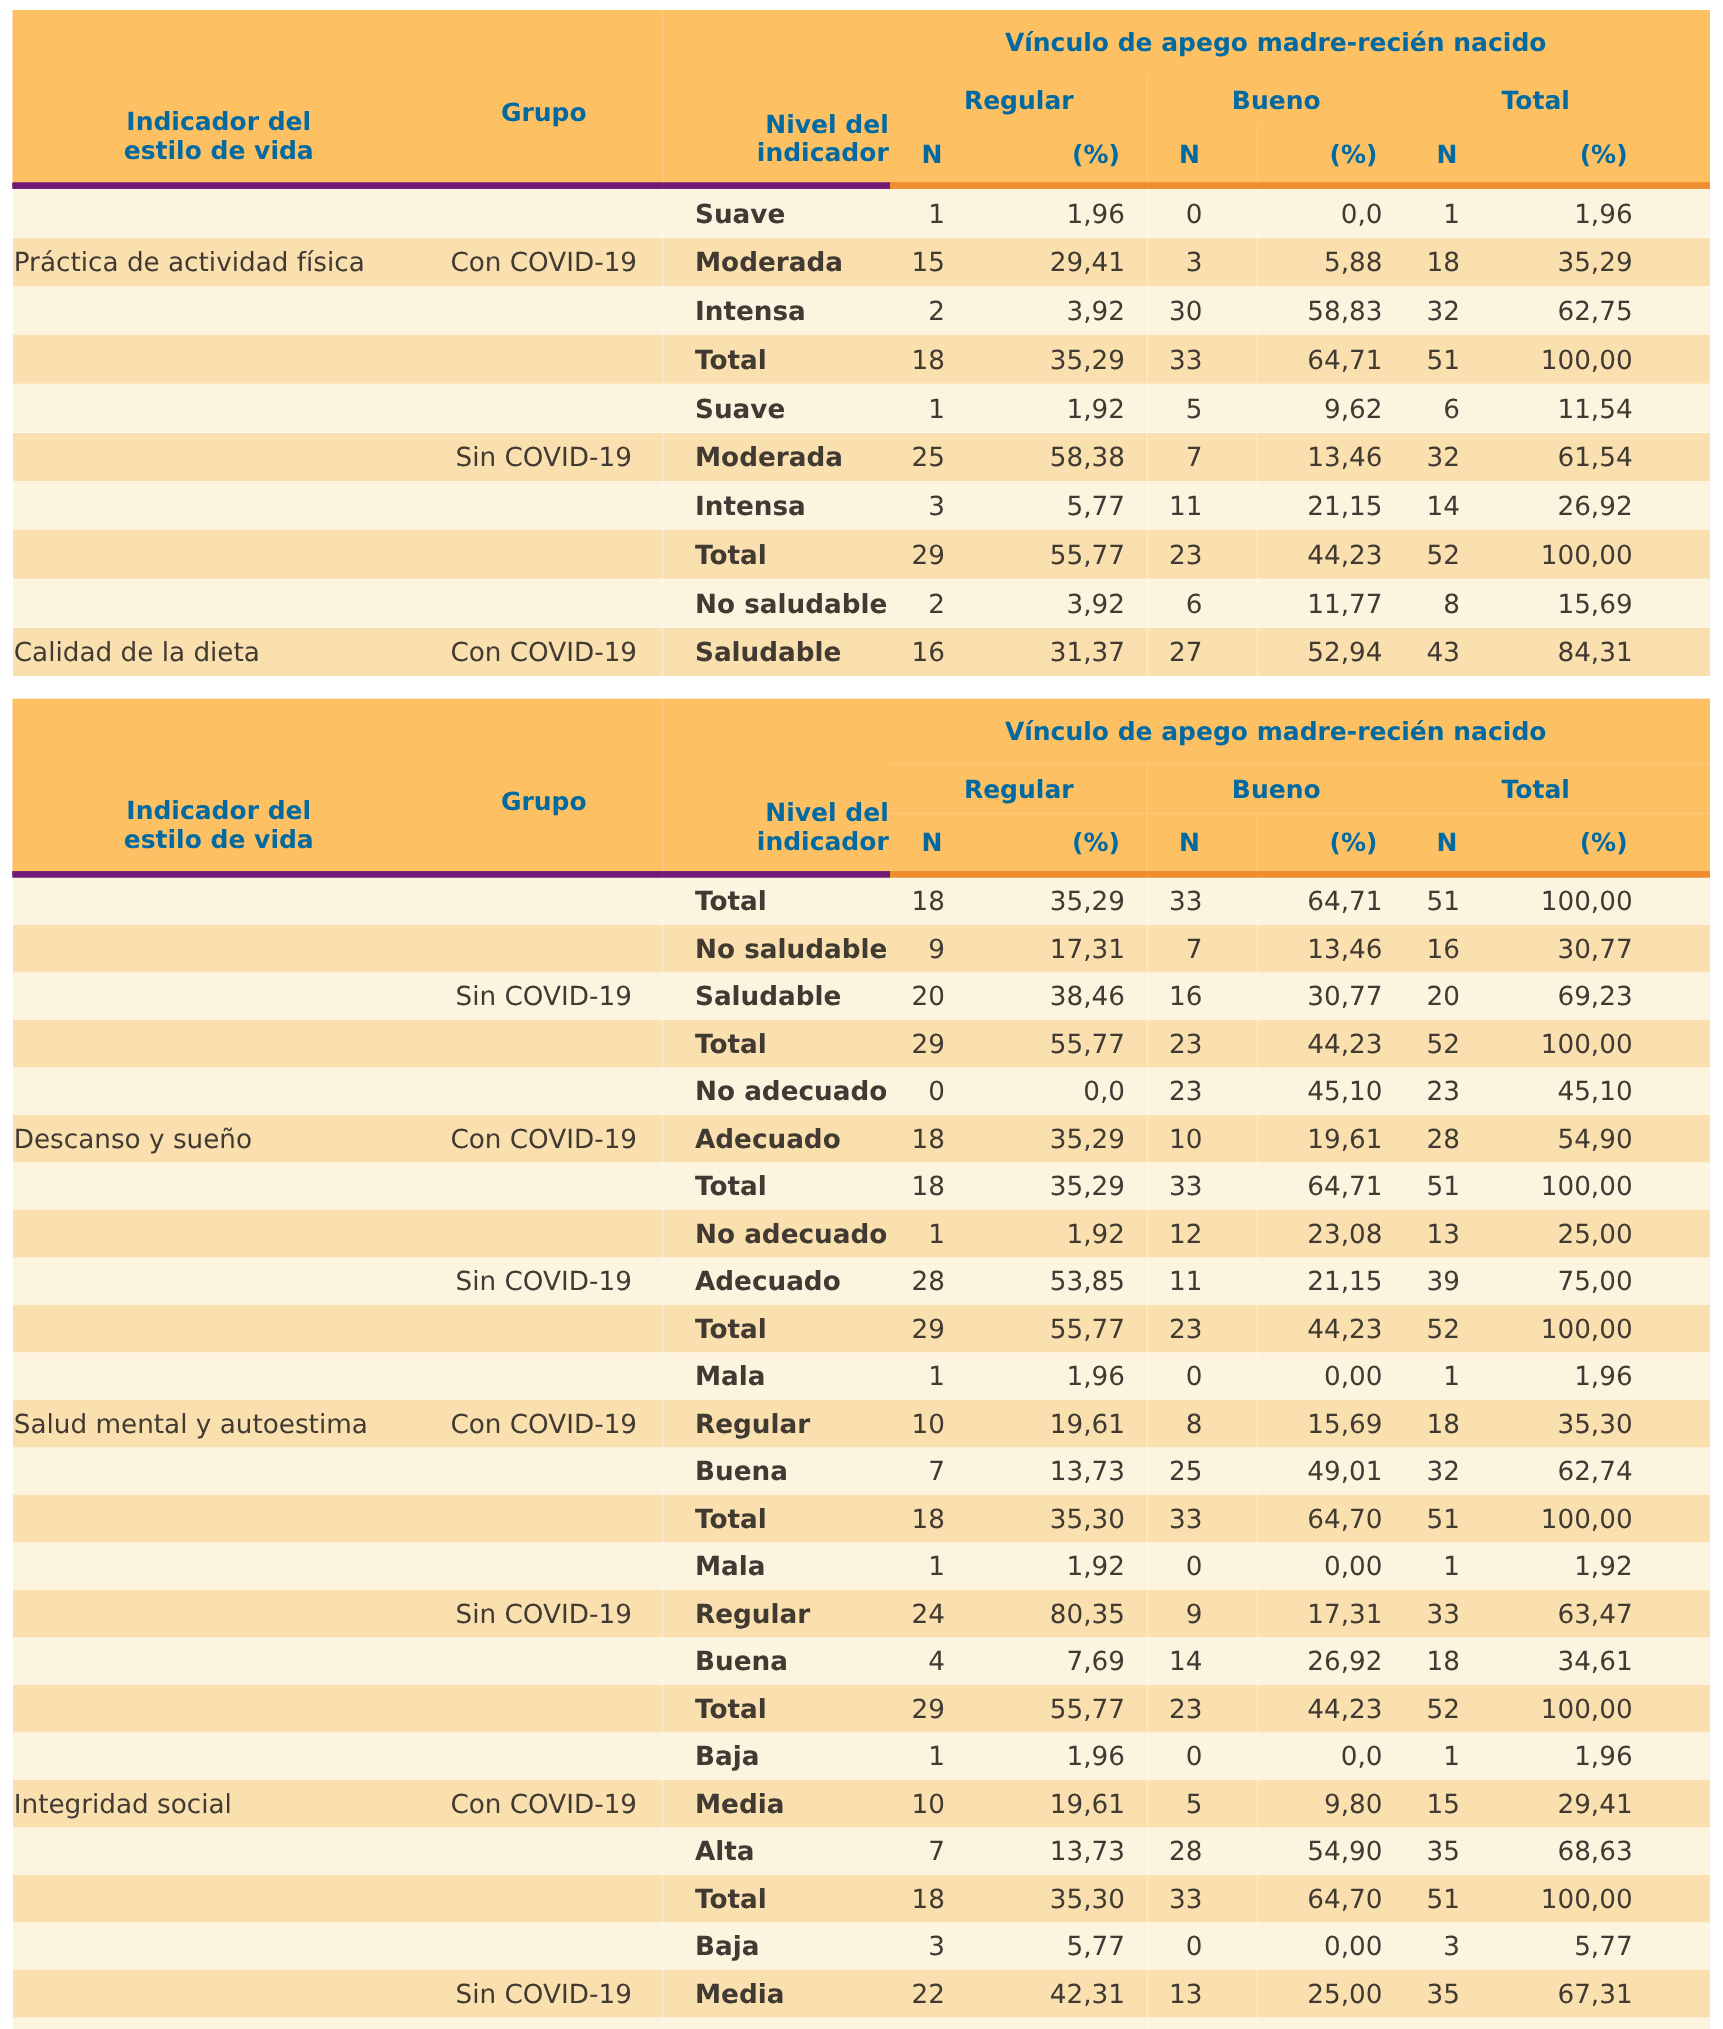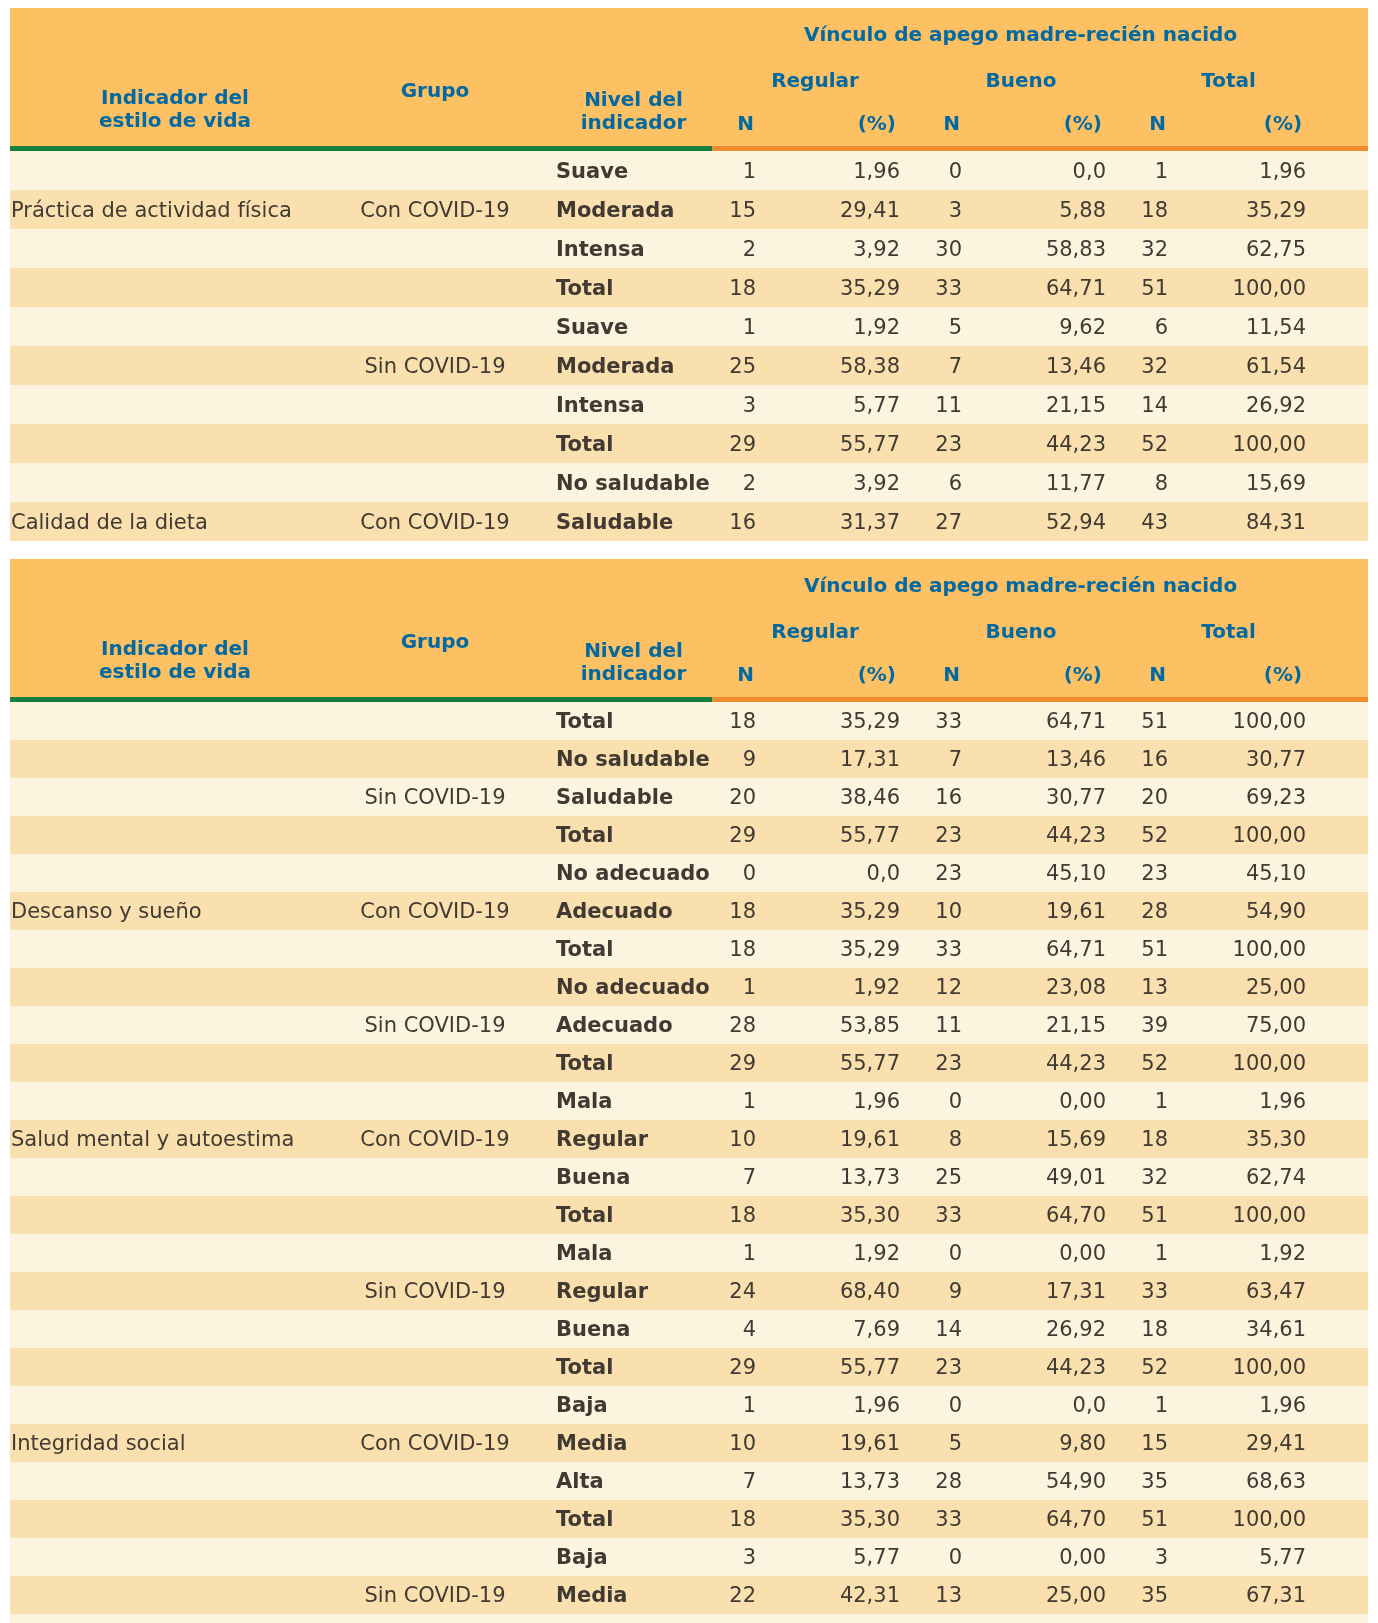--- a/index.html
+++ b/index.html
@@ -14,24 +14,24 @@
     color:#0369a1;
     font-weight:bold;
     font-size:20px;
     line-height:1.15;
     vertical-align:middle;
   }
   tr.h1 th.span-h{height:50px;text-align:center;padding-right:40px;}
   tr.h2 th{height:38px;text-align:center;}
   tr.h3 th{height:44px;}
   th.grp-total{padding-right:36px;}
-  th.left-h{vertical-align:bottom;white-space:pre-line;border-bottom:5px solid #15803d;}
+  th.left-h{vertical-align:bottom;white-space:pre-line;border-bottom:5px solid #701a75;}
   th.lh-ind{text-align:center;padding-bottom:14px;}
   th.lh-grp{text-align:center;padding-bottom:44px;}
-  th.lh-niv{text-align:center;padding-left:26px;padding-bottom:12px;}
+  th.lh-niv{text-align:right;padding-left:26px;padding-bottom:12px;}
   tr.h3 th{border-bottom:5px solid #EF8C2D;}
   th.nh{text-align:right;padding-right:46px;}
   th.ph{text-align:right;padding-right:22px;}
   th.ph-last{padding-right:66px;}
 
   
   tbody td{
     font-size:21px;
     color:#403A33;
     height:37px;
@@ -404,21 +404,21 @@
           <td class="c-n">0</td>
           <td class="c-p">0,00</td>
           <td class="c-n">1</td>
           <td class="c-p-last">1,92</td>
         </tr>
         <tr>
           <td class="c-ind"></td>
           <td class="c-grp">Sin COVID-19</td>
           <td class="c-niv">Regular</td>
           <td class="c-n">24</td>
-          <td class="c-p">68,40</td>
+          <td class="c-p">80,35</td>
           <td class="c-n">9</td>
           <td class="c-p">17,31</td>
           <td class="c-n">33</td>
           <td class="c-p-last">63,47</td>
         </tr>
         <tr>
           <td class="c-ind"></td>
           <td class="c-grp"></td>
           <td class="c-niv">Buena</td>
           <td class="c-n">4</td>

